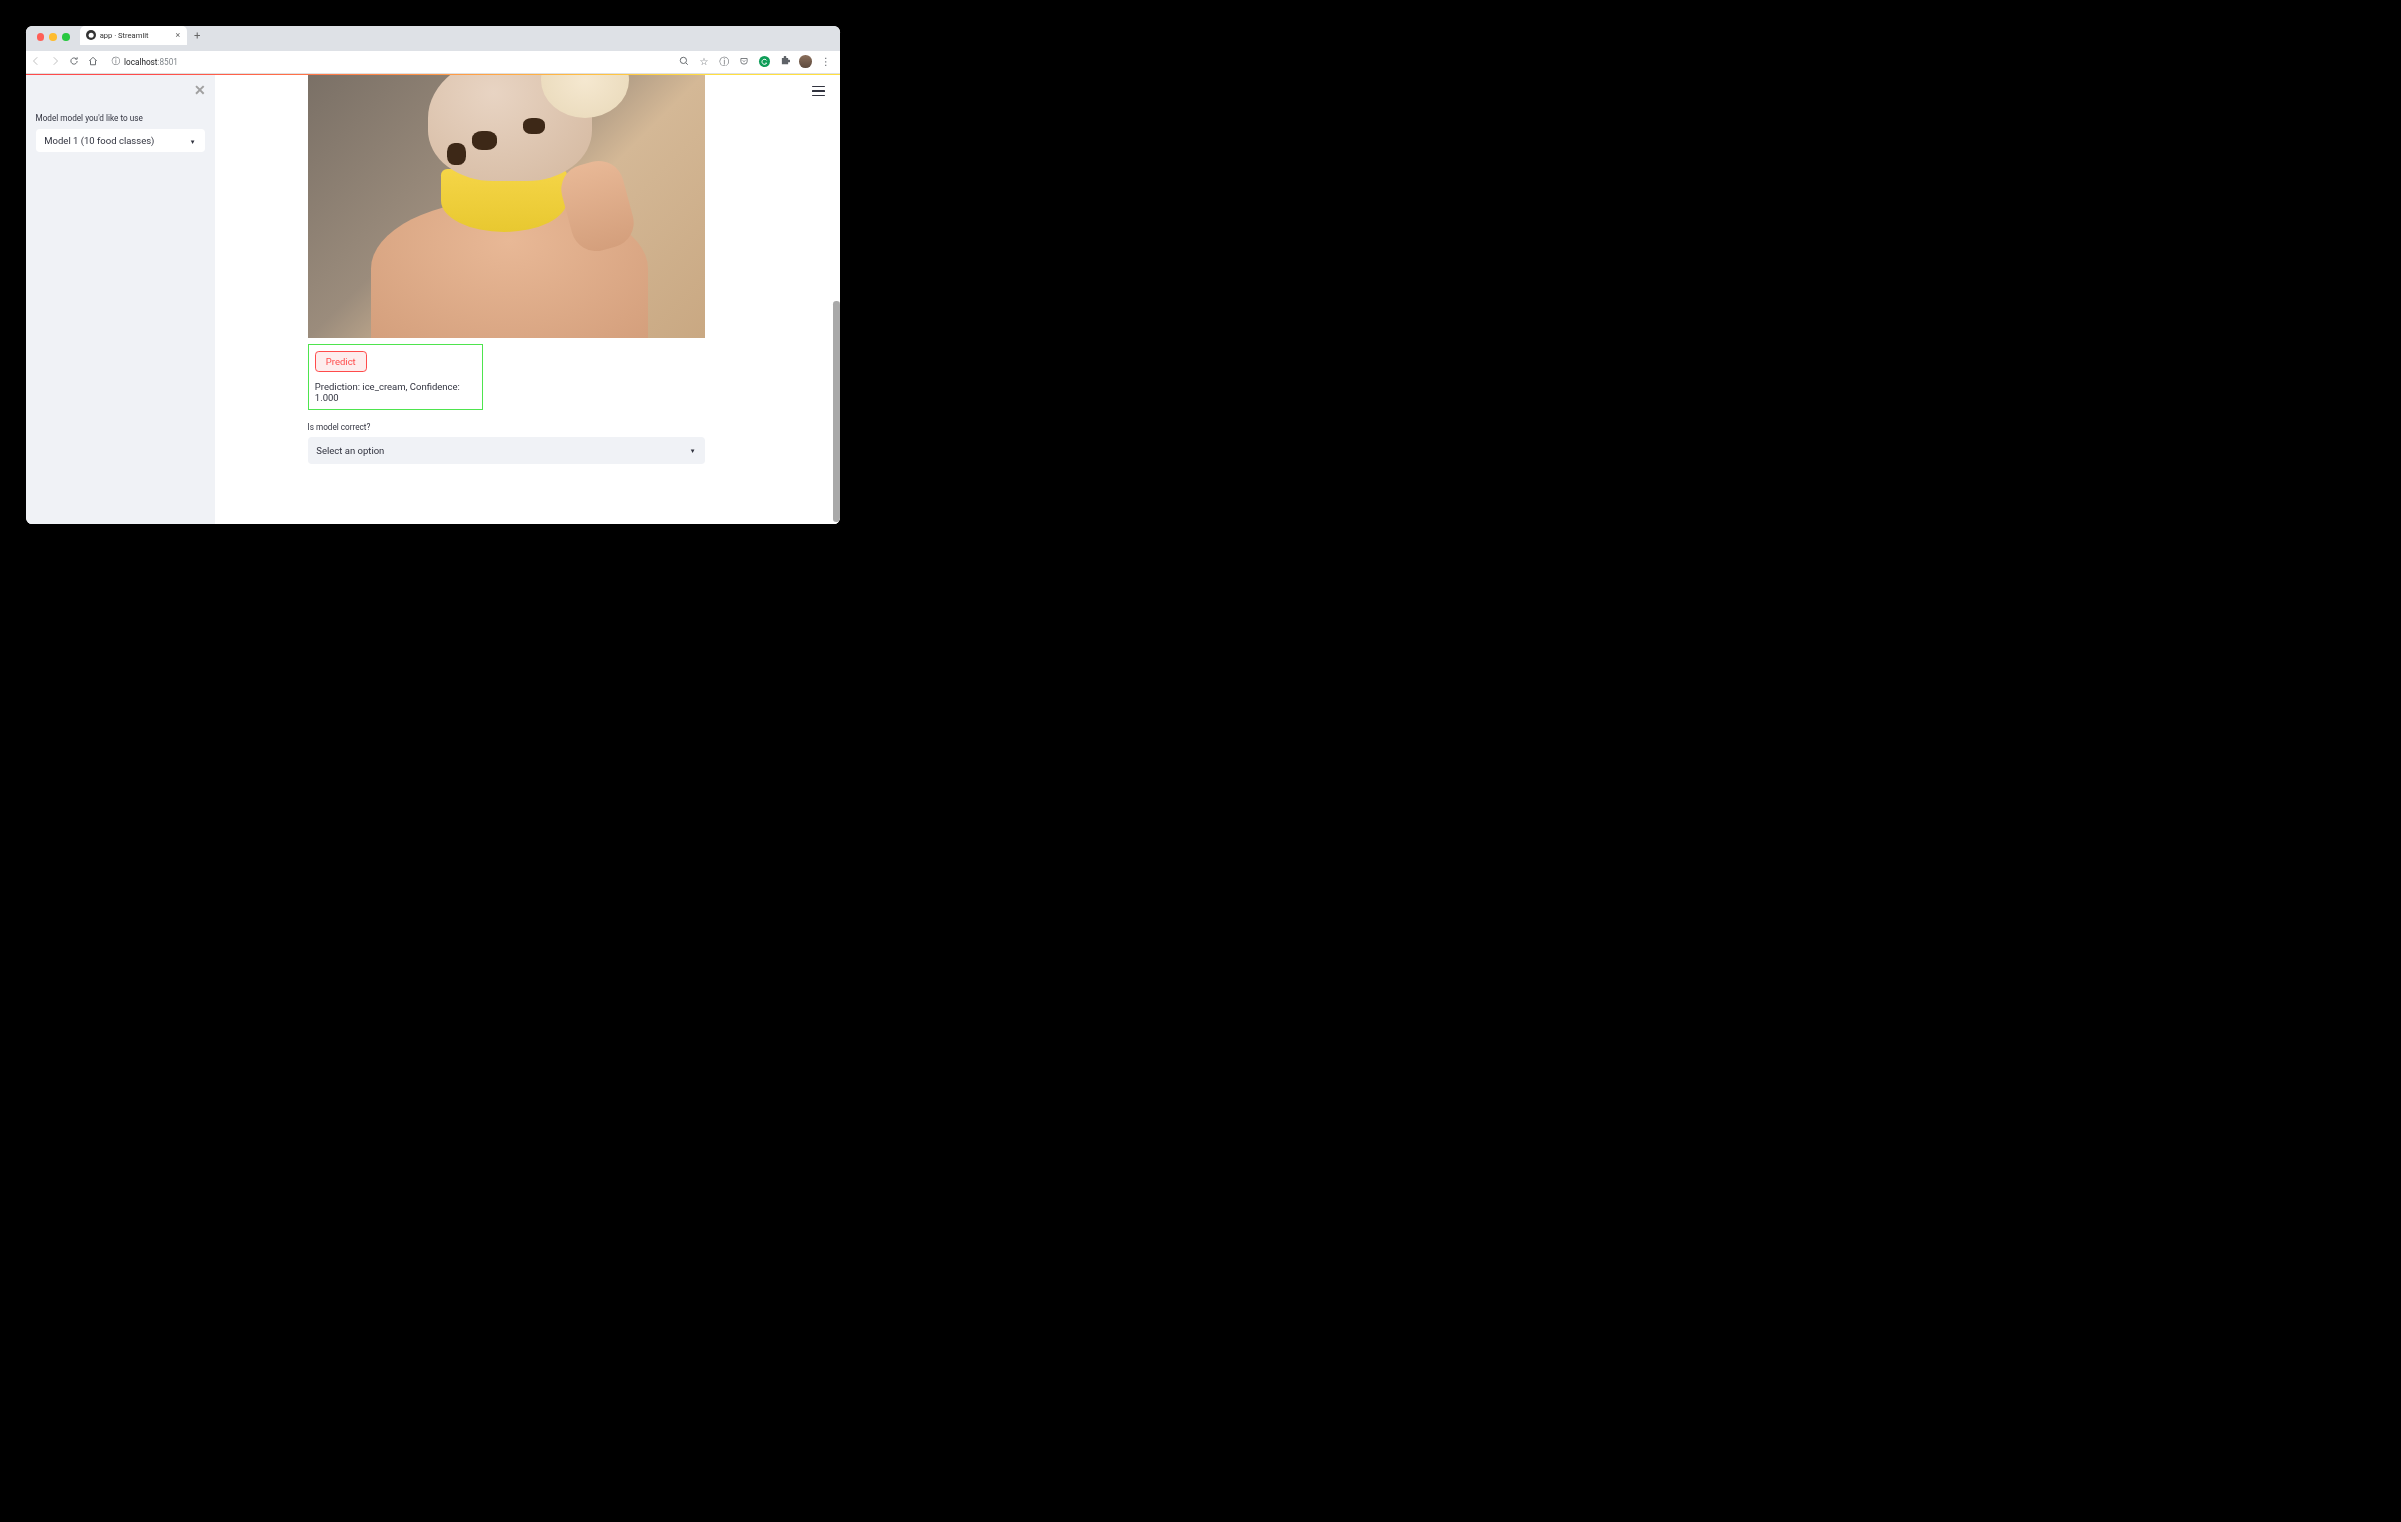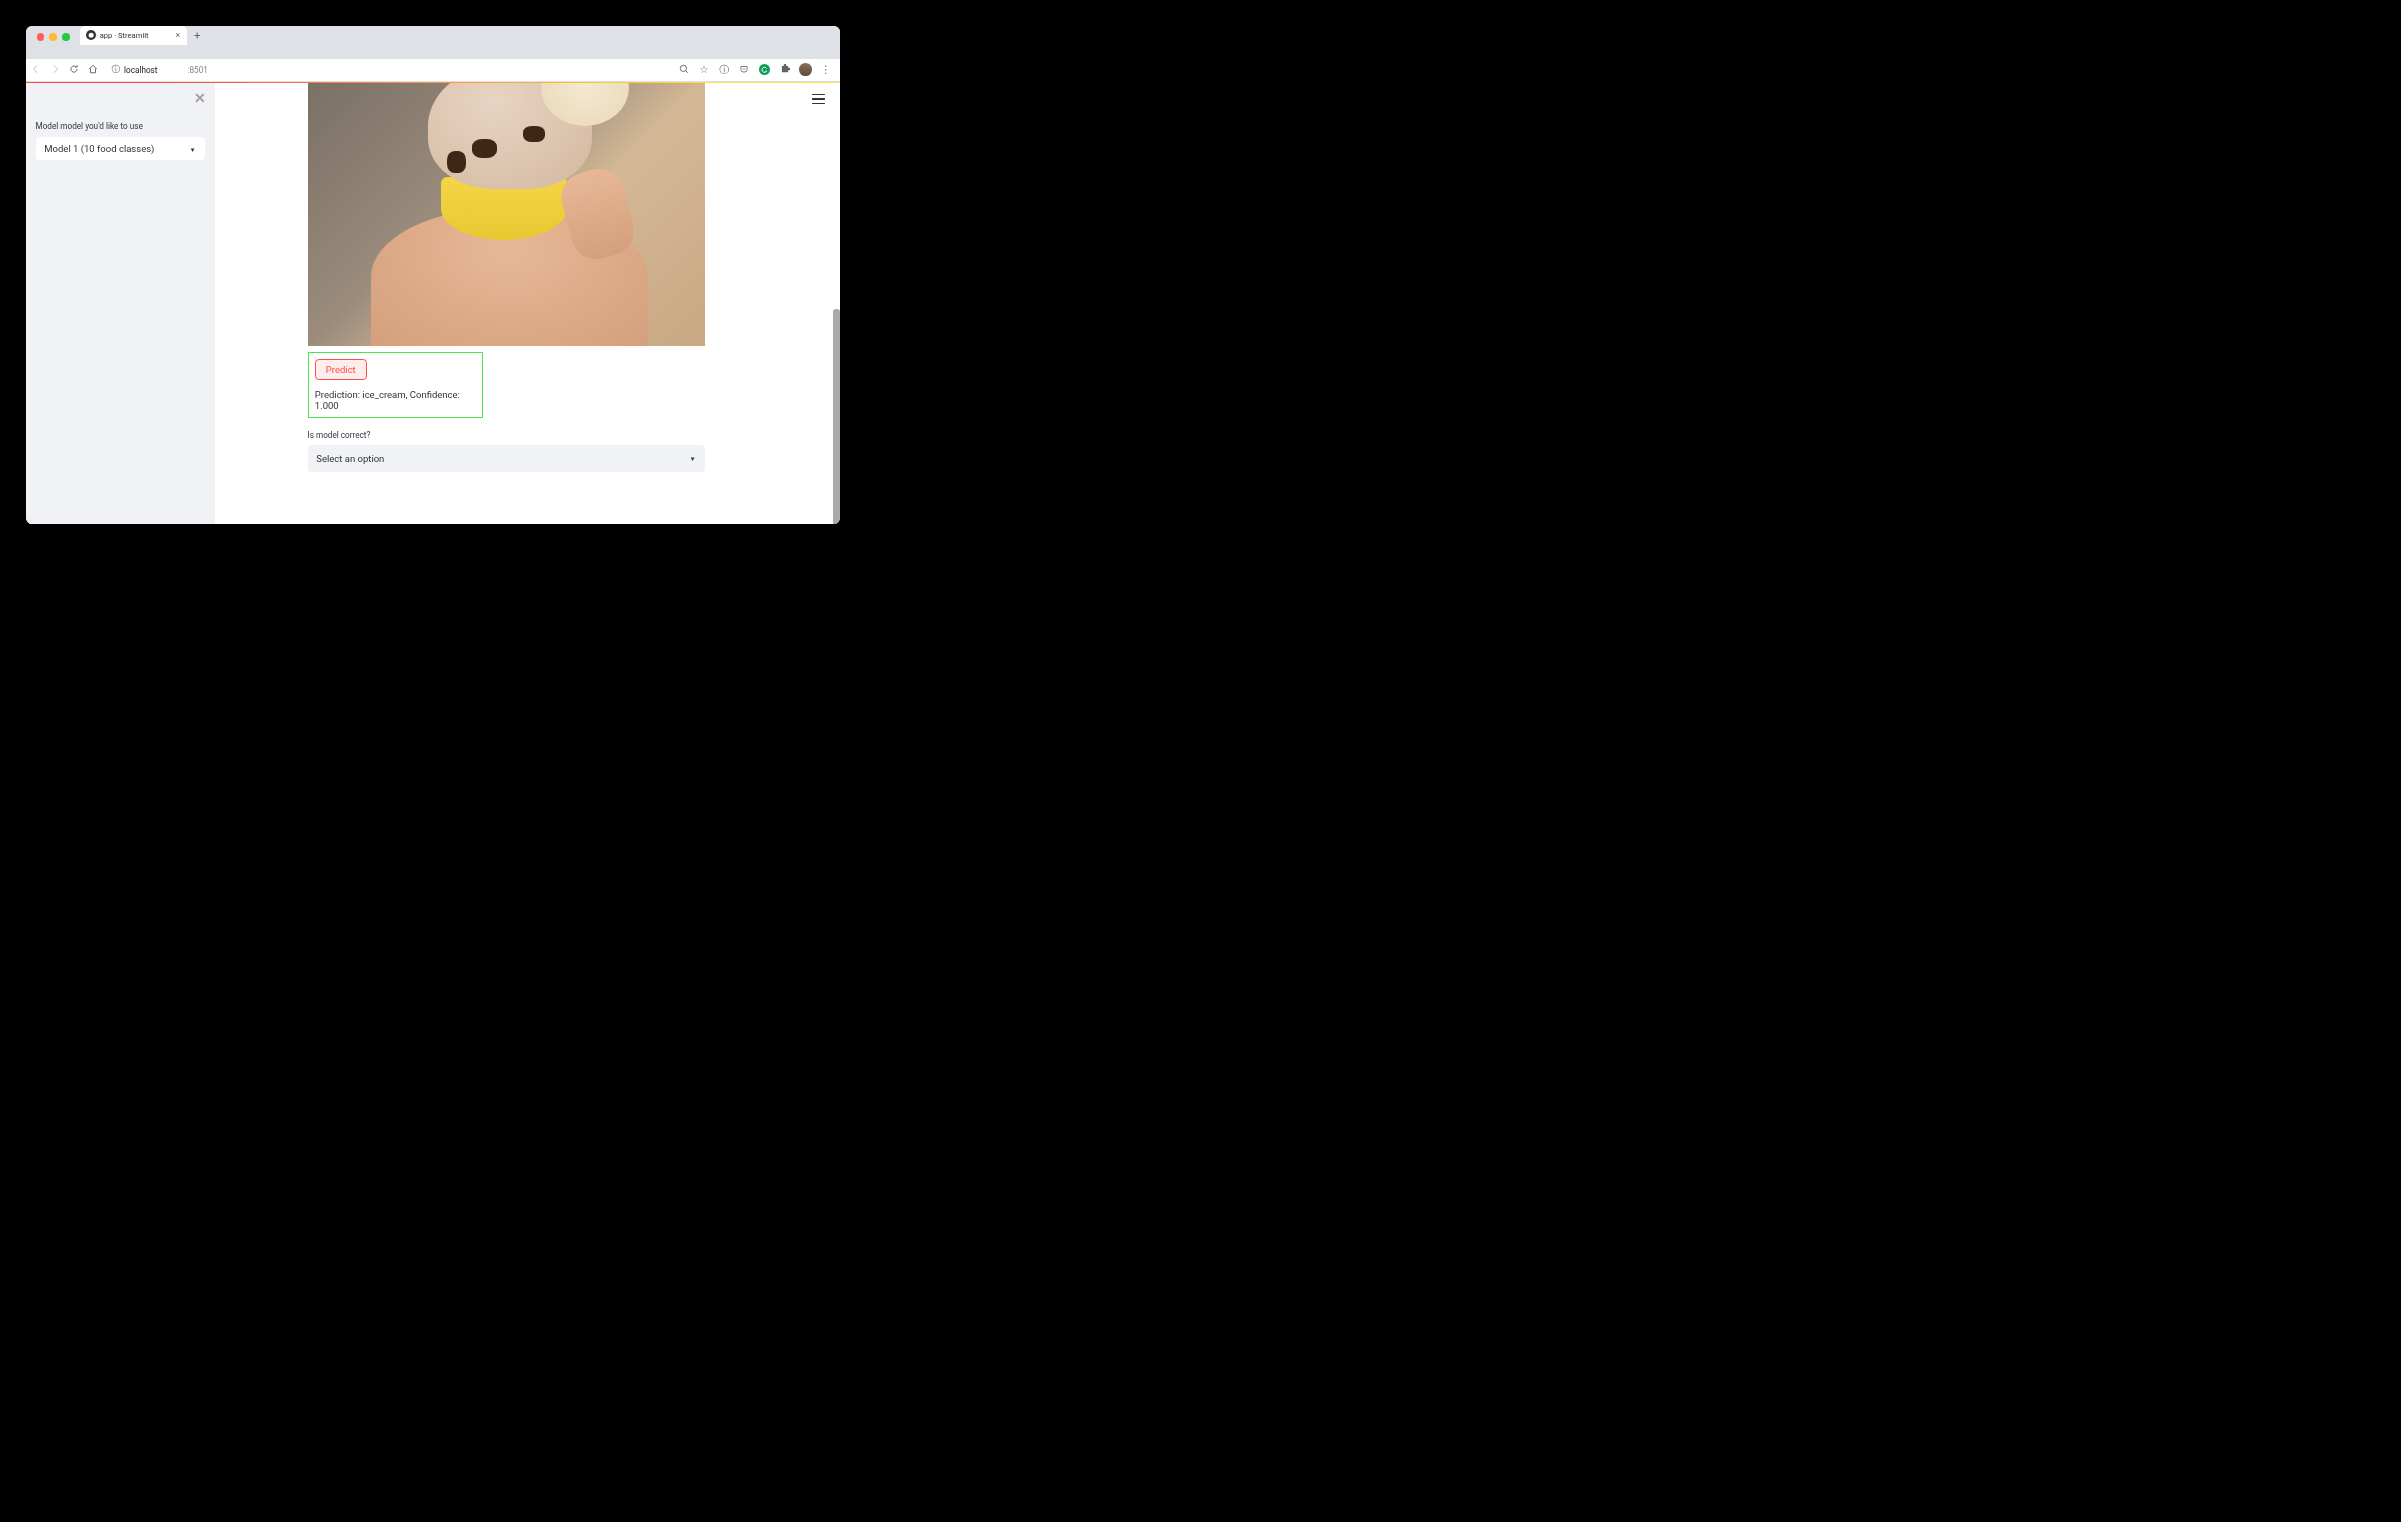--- a/index.html
+++ b/index.html
@@ -22,21 +22,21 @@
       background: #fff;
       border-radius: 6.3px;
       overflow: hidden;
       box-shadow: 0 6.3px 25px rgba(0,0,0,0.5);
       display: flex;
       flex-direction: column;
       position: relative;
     }
     .browser-chrome {
       background: #dee1e6;
-      height: 33px;
+      height: 25px;
       display: flex;
       flex-direction: column;
     }
     .tab-strip {
       height: 19px;
       display: flex;
       align-items: flex-end;
       padding-left: 6.3px;
       gap: 5px;
     }
@@ -122,21 +122,21 @@
       gap: 3.8px;
       padding: 0 5px;
       font-size: 8.2px;
       color: #333;
     }
     .addr-info {
       color: #5f6368;
       font-size: 8.8px;
     }
     .addr-host { color: #202124; }
-    .addr-port { color: #80868b; margin-left: 30px; }
+    .addr-port { color: #80868b; }
     .toolbar-right {
       display: flex;
       align-items: center;
       gap: 8.8px;
       padding-right: 3.8px;
     }
     .ext-icon {
       width: 11.4px;
       height: 11.4px;
       border-radius: 50%;

